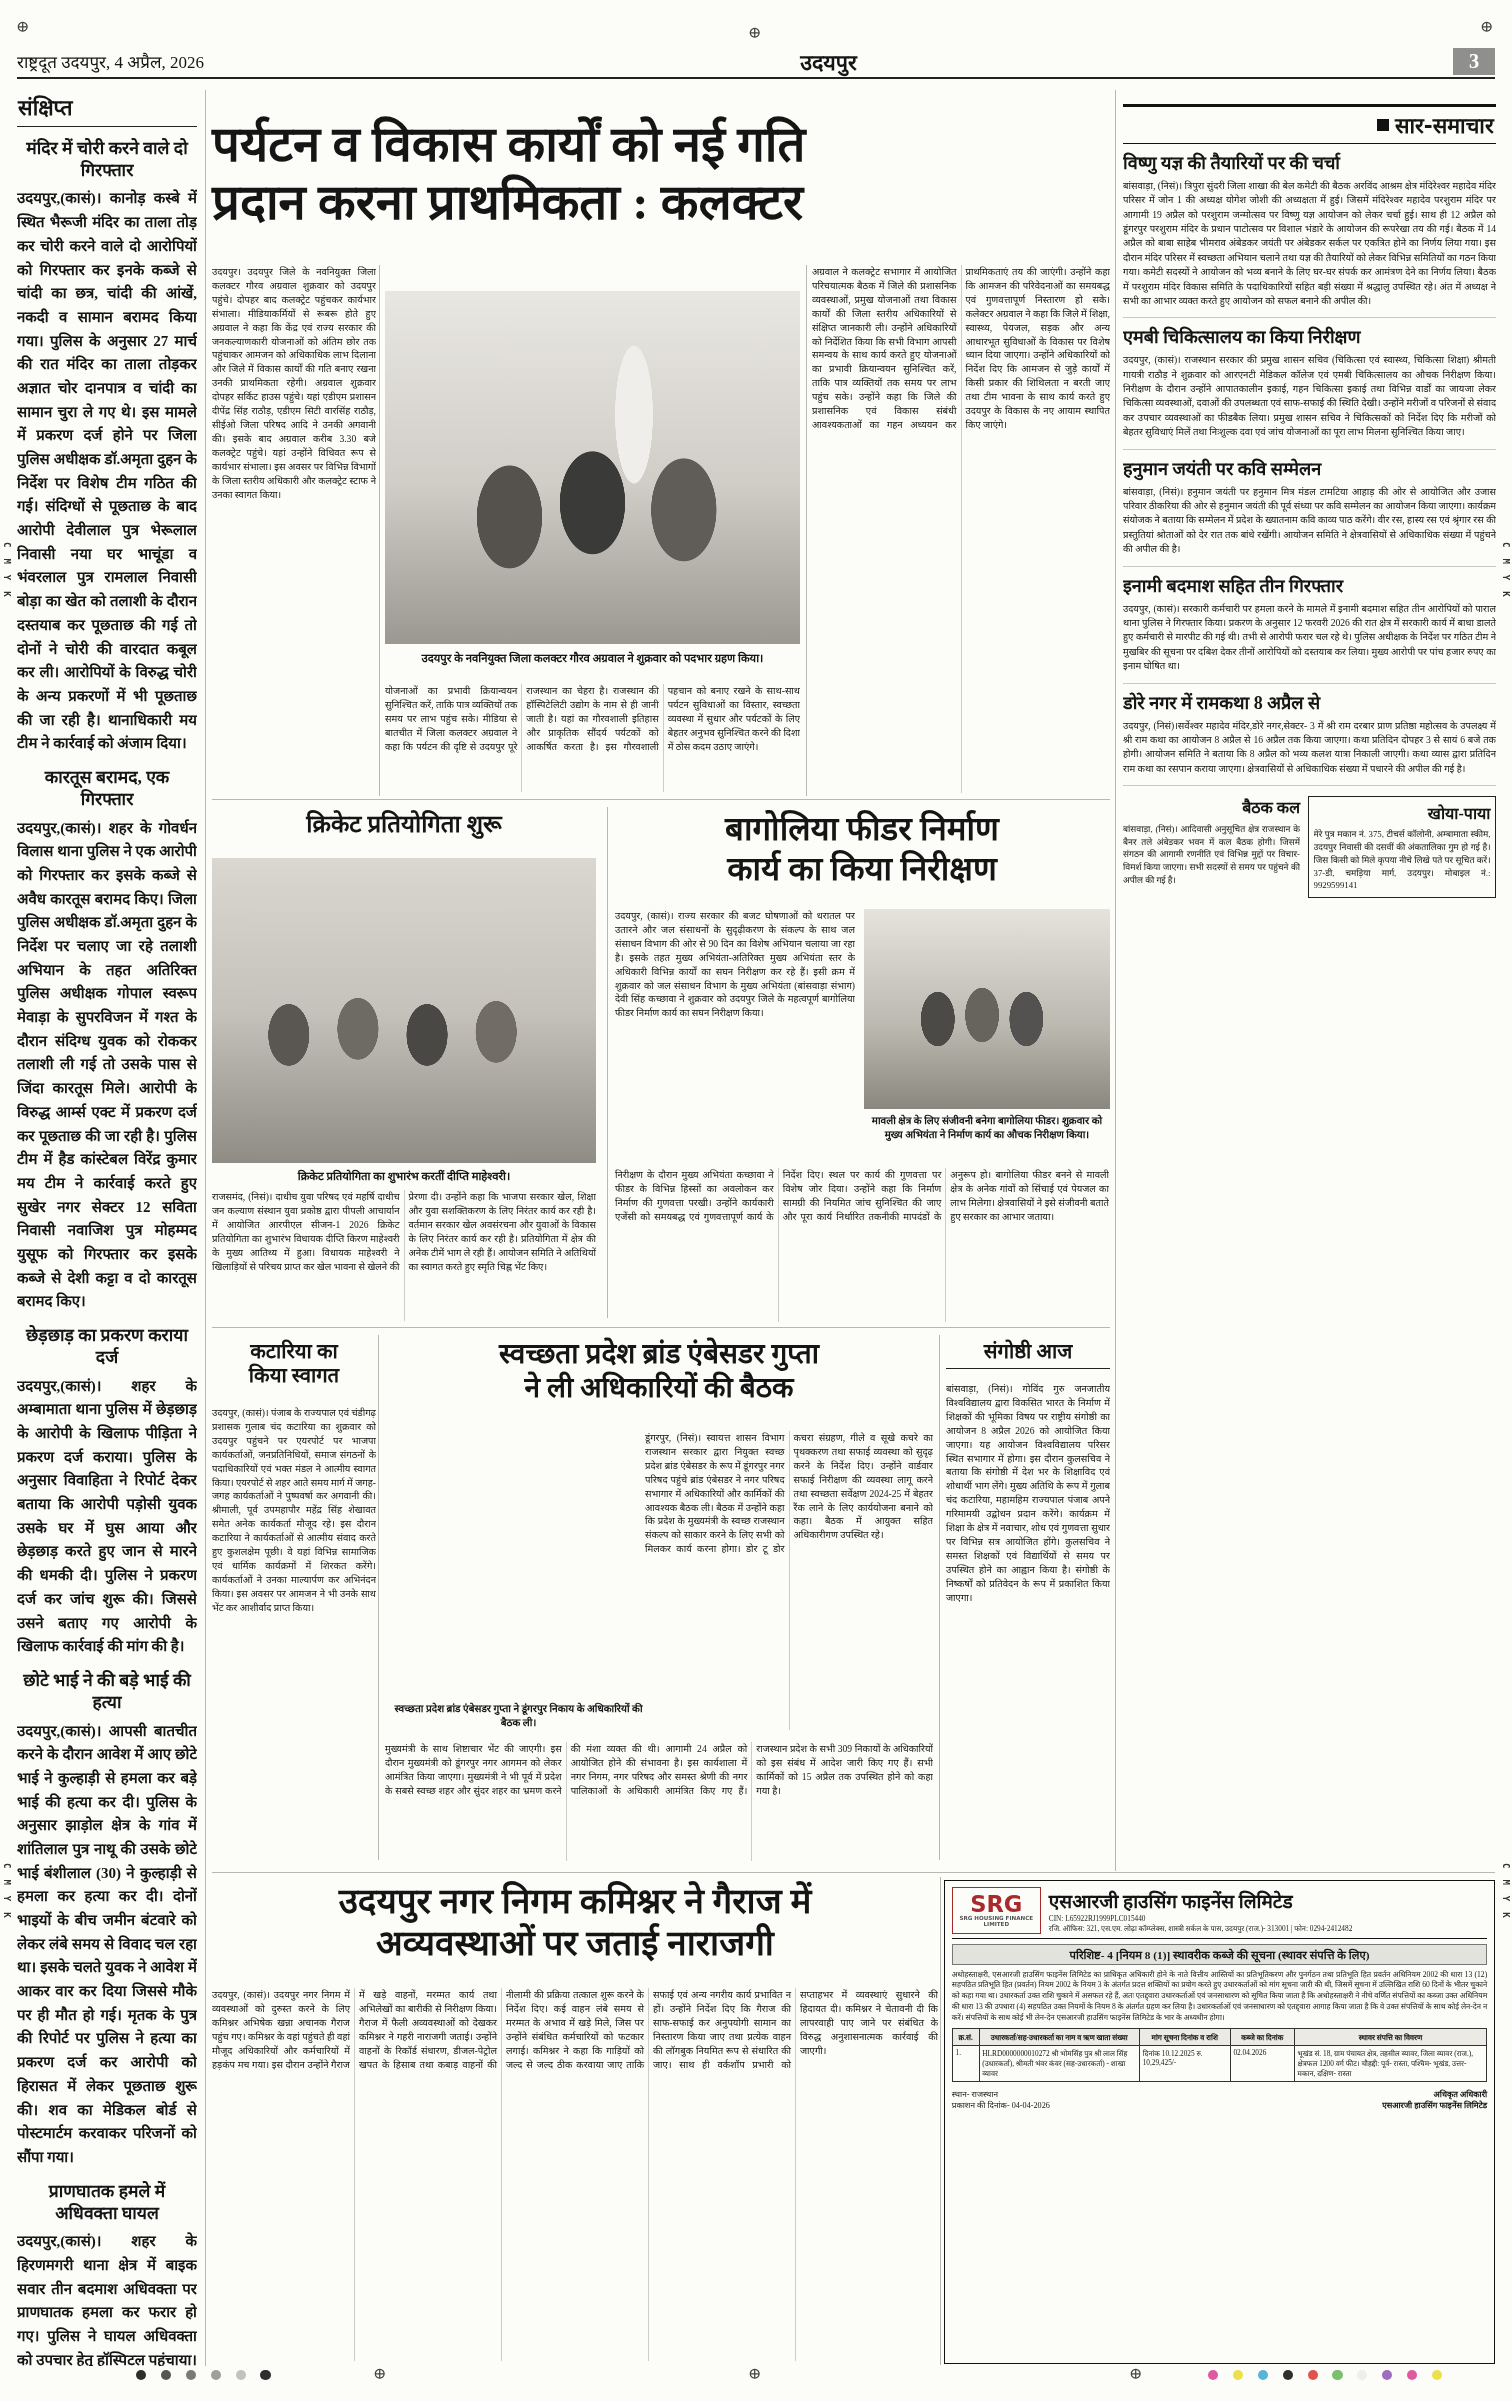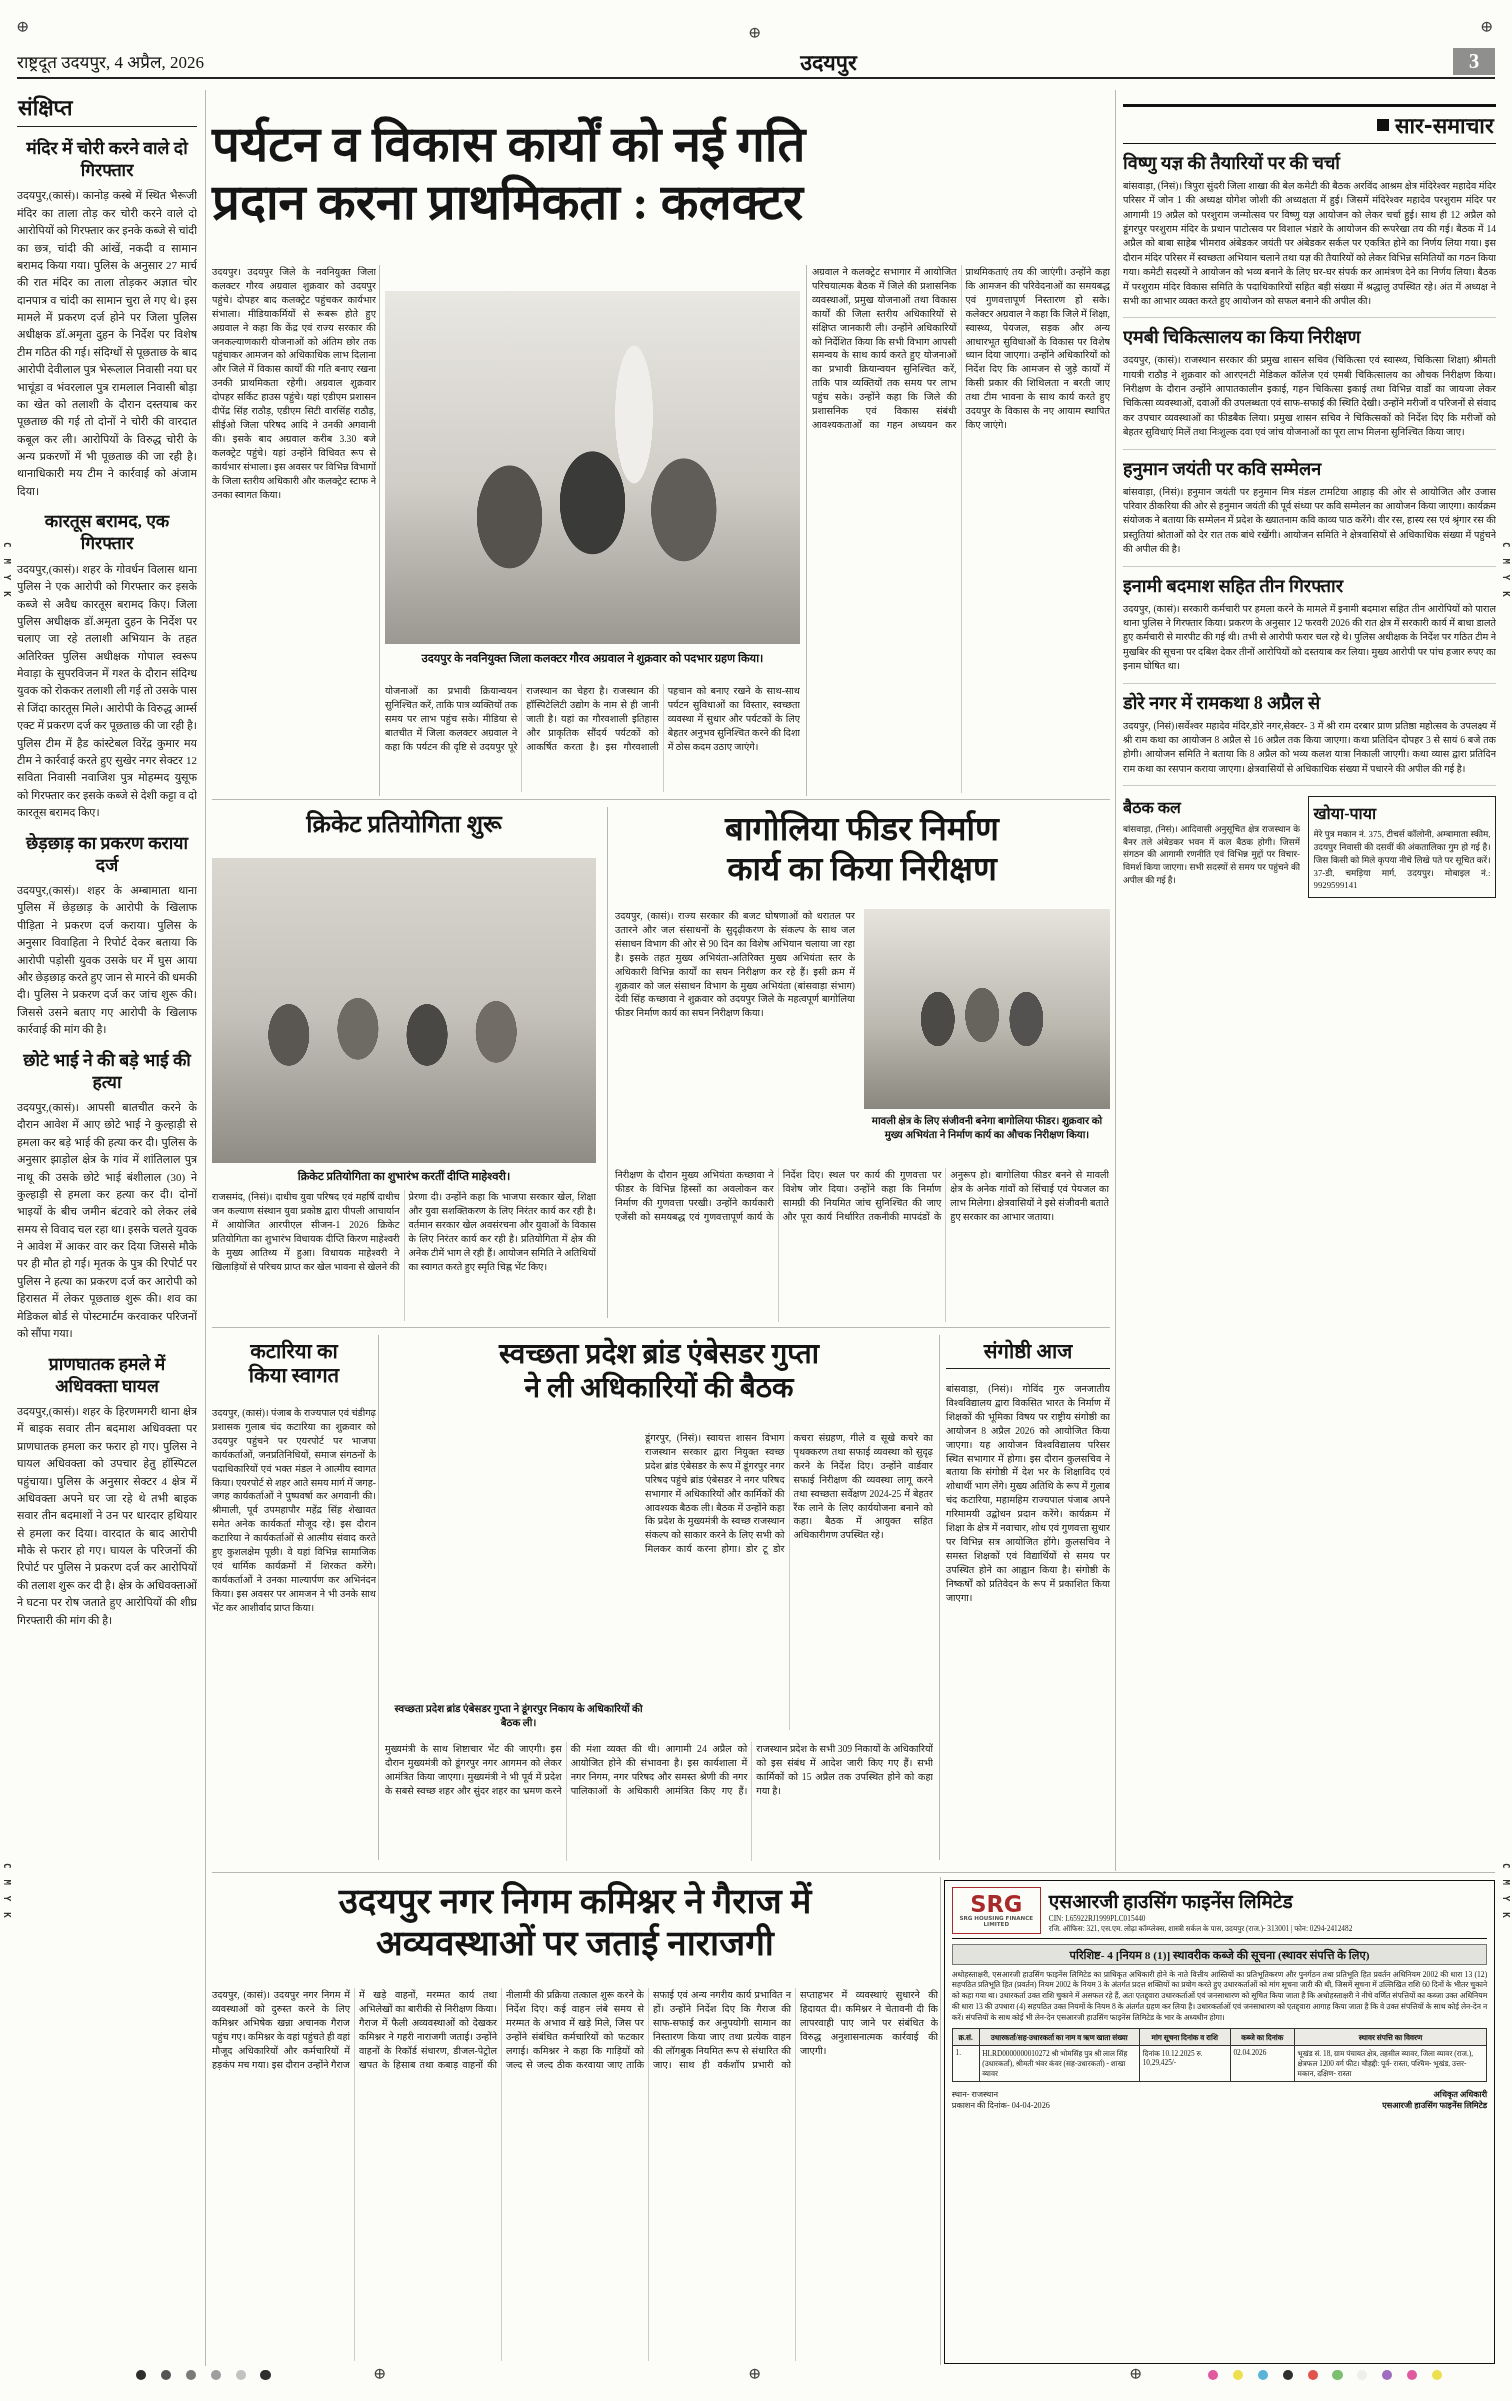--- a/index.html
+++ b/index.html
@@ -30,35 +30,35 @@
   .dots-row { position:absolute; display:flex; gap:14.7px; align-items:center; }
   .reg-dot { width:10.2px; height:10.2px; border-radius:50%; }
 
   
   .brief-col { position:absolute; left:17px; top:90px; width:188px; height:2276px;
     padding-right:8px; overflow:hidden; }
   .brief-header { font-size:21.5px; font-weight:bold; border-bottom:1.7px solid #222;
     padding:2.3px 1.1px 4.5px 1.1px; margin-bottom:8px; }
   .brief-title { font-size:17.5px; font-weight:bold; text-align:center; line-height:1.25;
     margin:11.3px 0 5.6px 0; }
-  .brief-body { font-size:11px; line-height:1.58; }
+  .brief-body { font-size:15px; line-height:1.58;font-weight:bold; }
 
   
   .summary-col { position:absolute; left:1123px; top:104px; width:373px; height:1520px;
     overflow:hidden; }
   .summary-header { display:flex; align-items:center; justify-content:flex-end; gap:5.6px;
     font-size:21.5px; font-weight:bold; border-top:3.4px solid #111; border-bottom:1.1px solid #111;
     padding:3.4px 2.3px; margin-bottom:6.8px; font-family:"DejaVu Sans",sans-serif; }
   .summary-header .sq { width:12.4px; height:12.4px; background:#111; display:inline-block; }
   .summary-title { font-size:18px; font-weight:bold; line-height:1.25; margin:8px 0 4.5px 0; }
   .summary-body { font-size:9.6px; line-height:1.5; border-bottom:0.6px solid #c9c9c4; padding-bottom:9px; }
   .notice-row { display:flex; gap:8px; margin-top:10.2px; }
   .notice-box { flex:1; }
   .notice-box.boxed { border:1.1px solid #222; padding:4.5px; }
-  .notice-title { font-size:16px; font-weight:bold; text-align:left; margin-bottom:4.5px; }
+  .notice-title { font-size:16px; font-weight:bold; text-align:right; margin-bottom:4.5px; }
   .notice-body { font-size:8.8px; line-height:1.45; text-align:justify; overflow:hidden; }
 
   
   .main-headline { position:absolute; left:212px; top:116px; width:901px; text-align:left;
     font-weight:bold; font-size:49px; line-height:1.18; }
   .sec-headline { font-weight:bold; text-align:center; line-height:1.2; }
 
   .body-17 { font-size:9.6px; line-height:1.45; }
   .cols-2 { column-count:2; column-gap:9px; column-rule:0.6px solid #ccc; }
   .cols-3 { column-count:3; column-gap:9px; column-rule:0.6px solid #ccc; }

